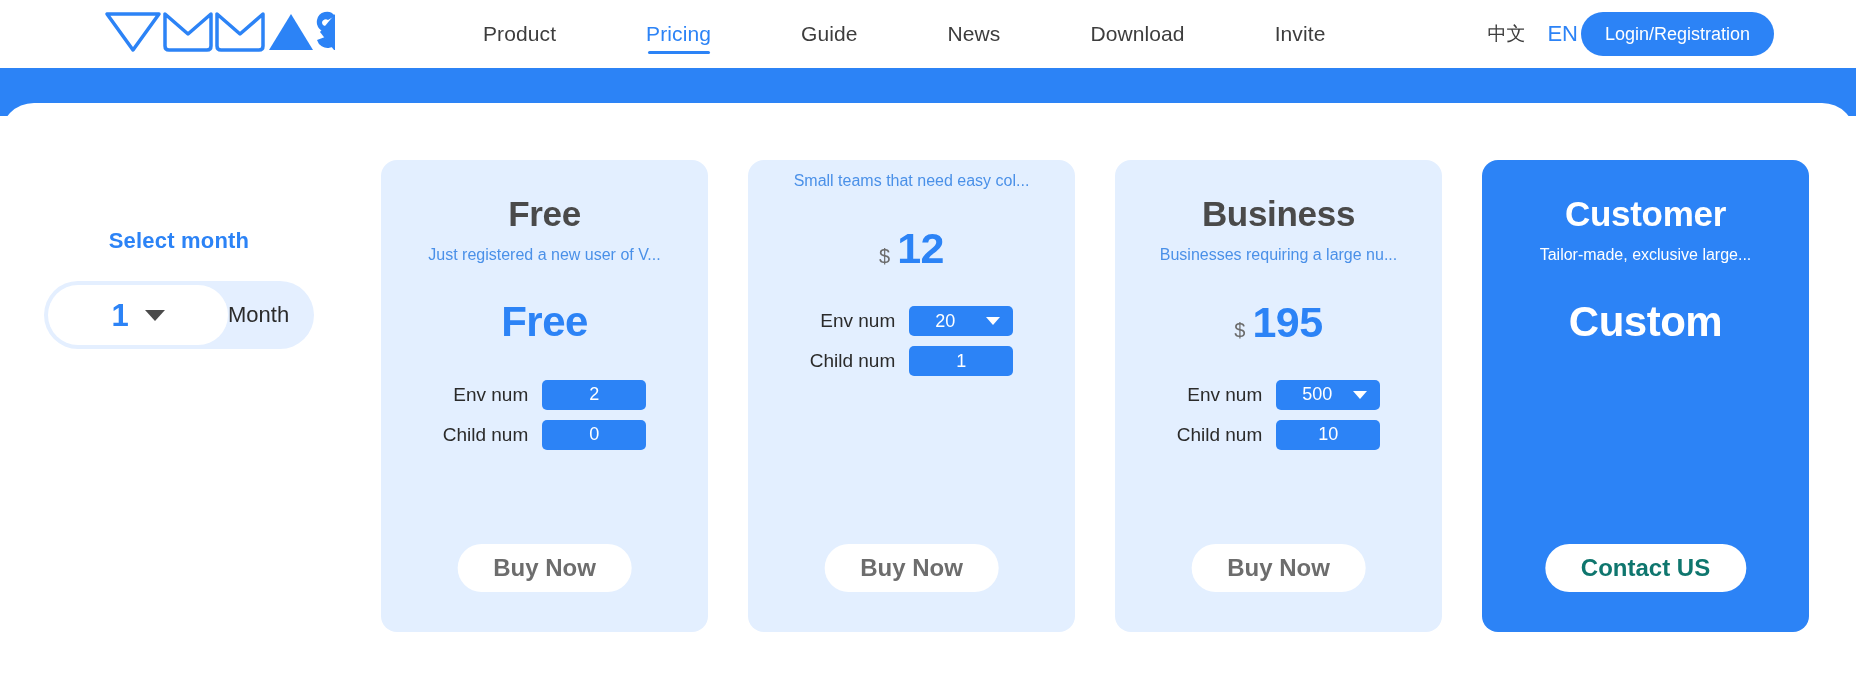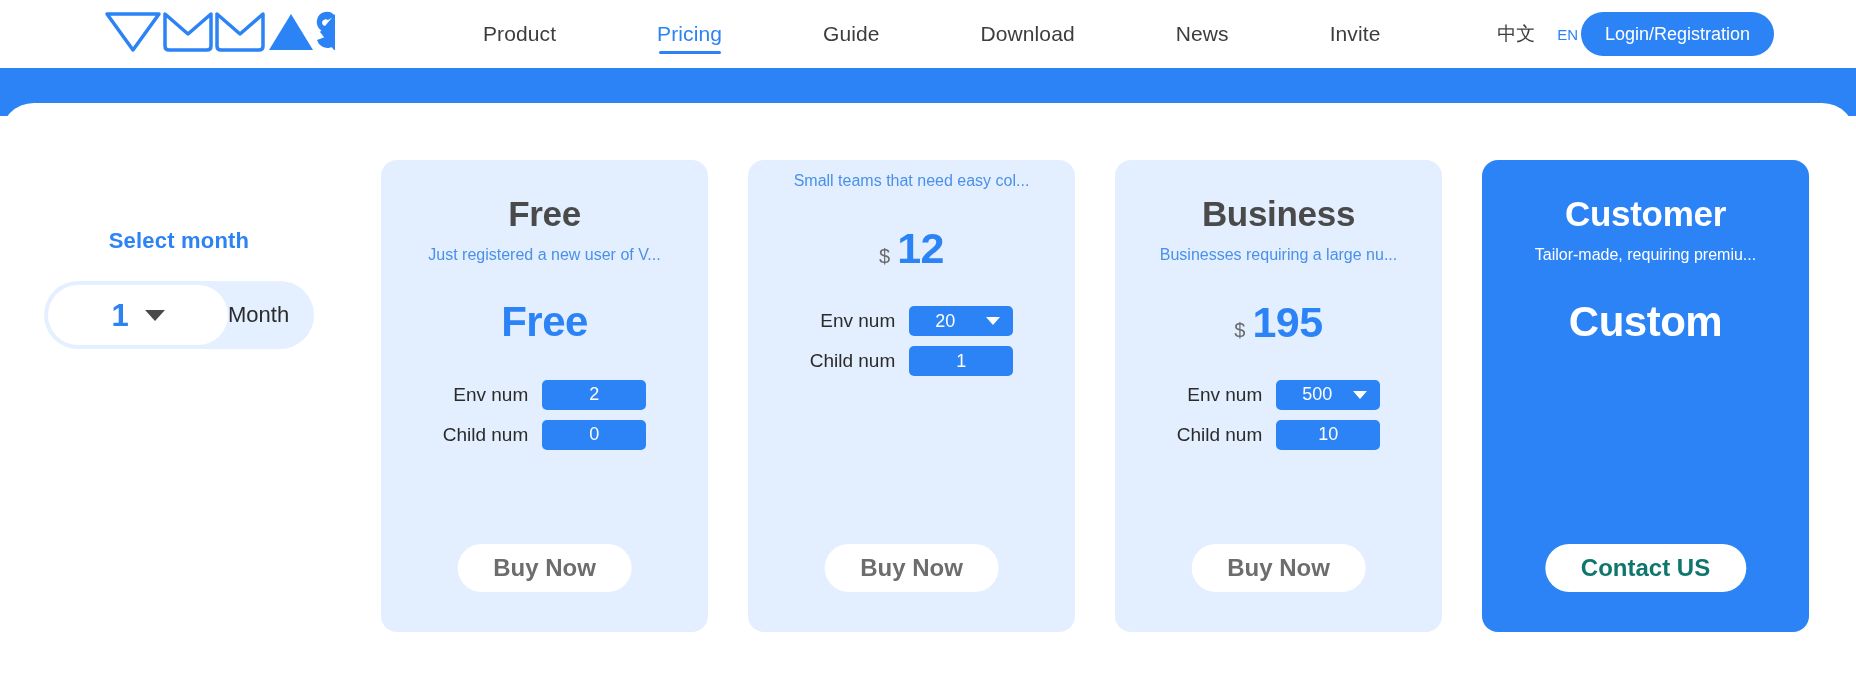--- a/index.html
+++ b/index.html
@@ -41,21 +41,21 @@
     align-items: center;
   }
 
   .nav {
     position: absolute;
     left: 440px;
     top: 0;
     height: 68px;
     display: flex;
     align-items: center;
-    gap: 15px;
+    gap: 4px;
   }
   .nav-item {
     font-size: 21px;
     color: #3d3d3d;
     padding: 0 43px;
     position: relative;
     height: 68px;
     display: flex;
     align-items: center;
     cursor: pointer;
@@ -78,21 +78,21 @@
   .lang-group {
     position: absolute;
     right: 278px;
     top: 0;
     height: 68px;
     display: flex;
     align-items: center;
     gap: 22px;
   }
   .lang-zh { font-size: 19px; color: #3d3d3d; cursor: pointer; }
-  .lang-en { font-size: 15px; color: #2c83f6; cursor: pointer; }
+  .lang-en { font-size: 22px; color: #2c83f6; cursor: pointer; }
 
   .login-btn {
     position: absolute;
     right: 82px;
     top: 12px;
     height: 44px;
     padding: 0 24px;
     background: #2c83f6;
     color: #ffffff;
     border: none;
@@ -328,22 +328,22 @@
         <path d="M214 12 a10 10 0 0 1 18 -4 l-7 4 a4 4 0 0 0 -6 2 a4 4 0 0 0 4 4 h2 a11 11 0 1 1 -11 14 l8 -3 a4 4 0 1 0 3 -5 h-1 a10 10 0 0 1 -10 -12 z" fill="#2c83f6"></path>
 
         <path d="M232 6 v36 h-1 l-14 -18 z" fill="#2c83f6"></path>
       </svg>
     </div>
 
     <nav class="nav">
       <div class="nav-item">Product</div>
       <div class="nav-item active">Pricing</div>
       <div class="nav-item">Guide</div>
+      <div class="nav-item">News</div>
       <div class="nav-item">Download</div>
-      <div class="nav-item">News</div>
       <div class="nav-item">Invite</div>
     </nav>
 
     <div class="lang-group">
       <span class="lang-zh">中文</span>
       <span class="lang-en">EN</span>
     </div>
 
     <button class="login-btn">Login/Registration</button>
   </div>
@@ -424,21 +424,21 @@
         <div class="spec-row">
           <span class="spec-label">Child num</span>
           <span class="spec-badge">10</span>
         </div>
       </div>
       <button class="cta">Buy Now</button>
     </div>
 
     <div class="card featured">
       <div class="card-title">Customer</div>
-      <div class="card-desc">Tailor-made, requiring premiu...</div>
+      <div class="card-desc">Tailor-made, exclusive large...</div>
       <div class="price-row">
         <span class="price-amount word">Custom</span>
       </div>
       <button class="cta">Contact US</button>
     </div>
 
   </div>
 </div>
 
 </body></html>

